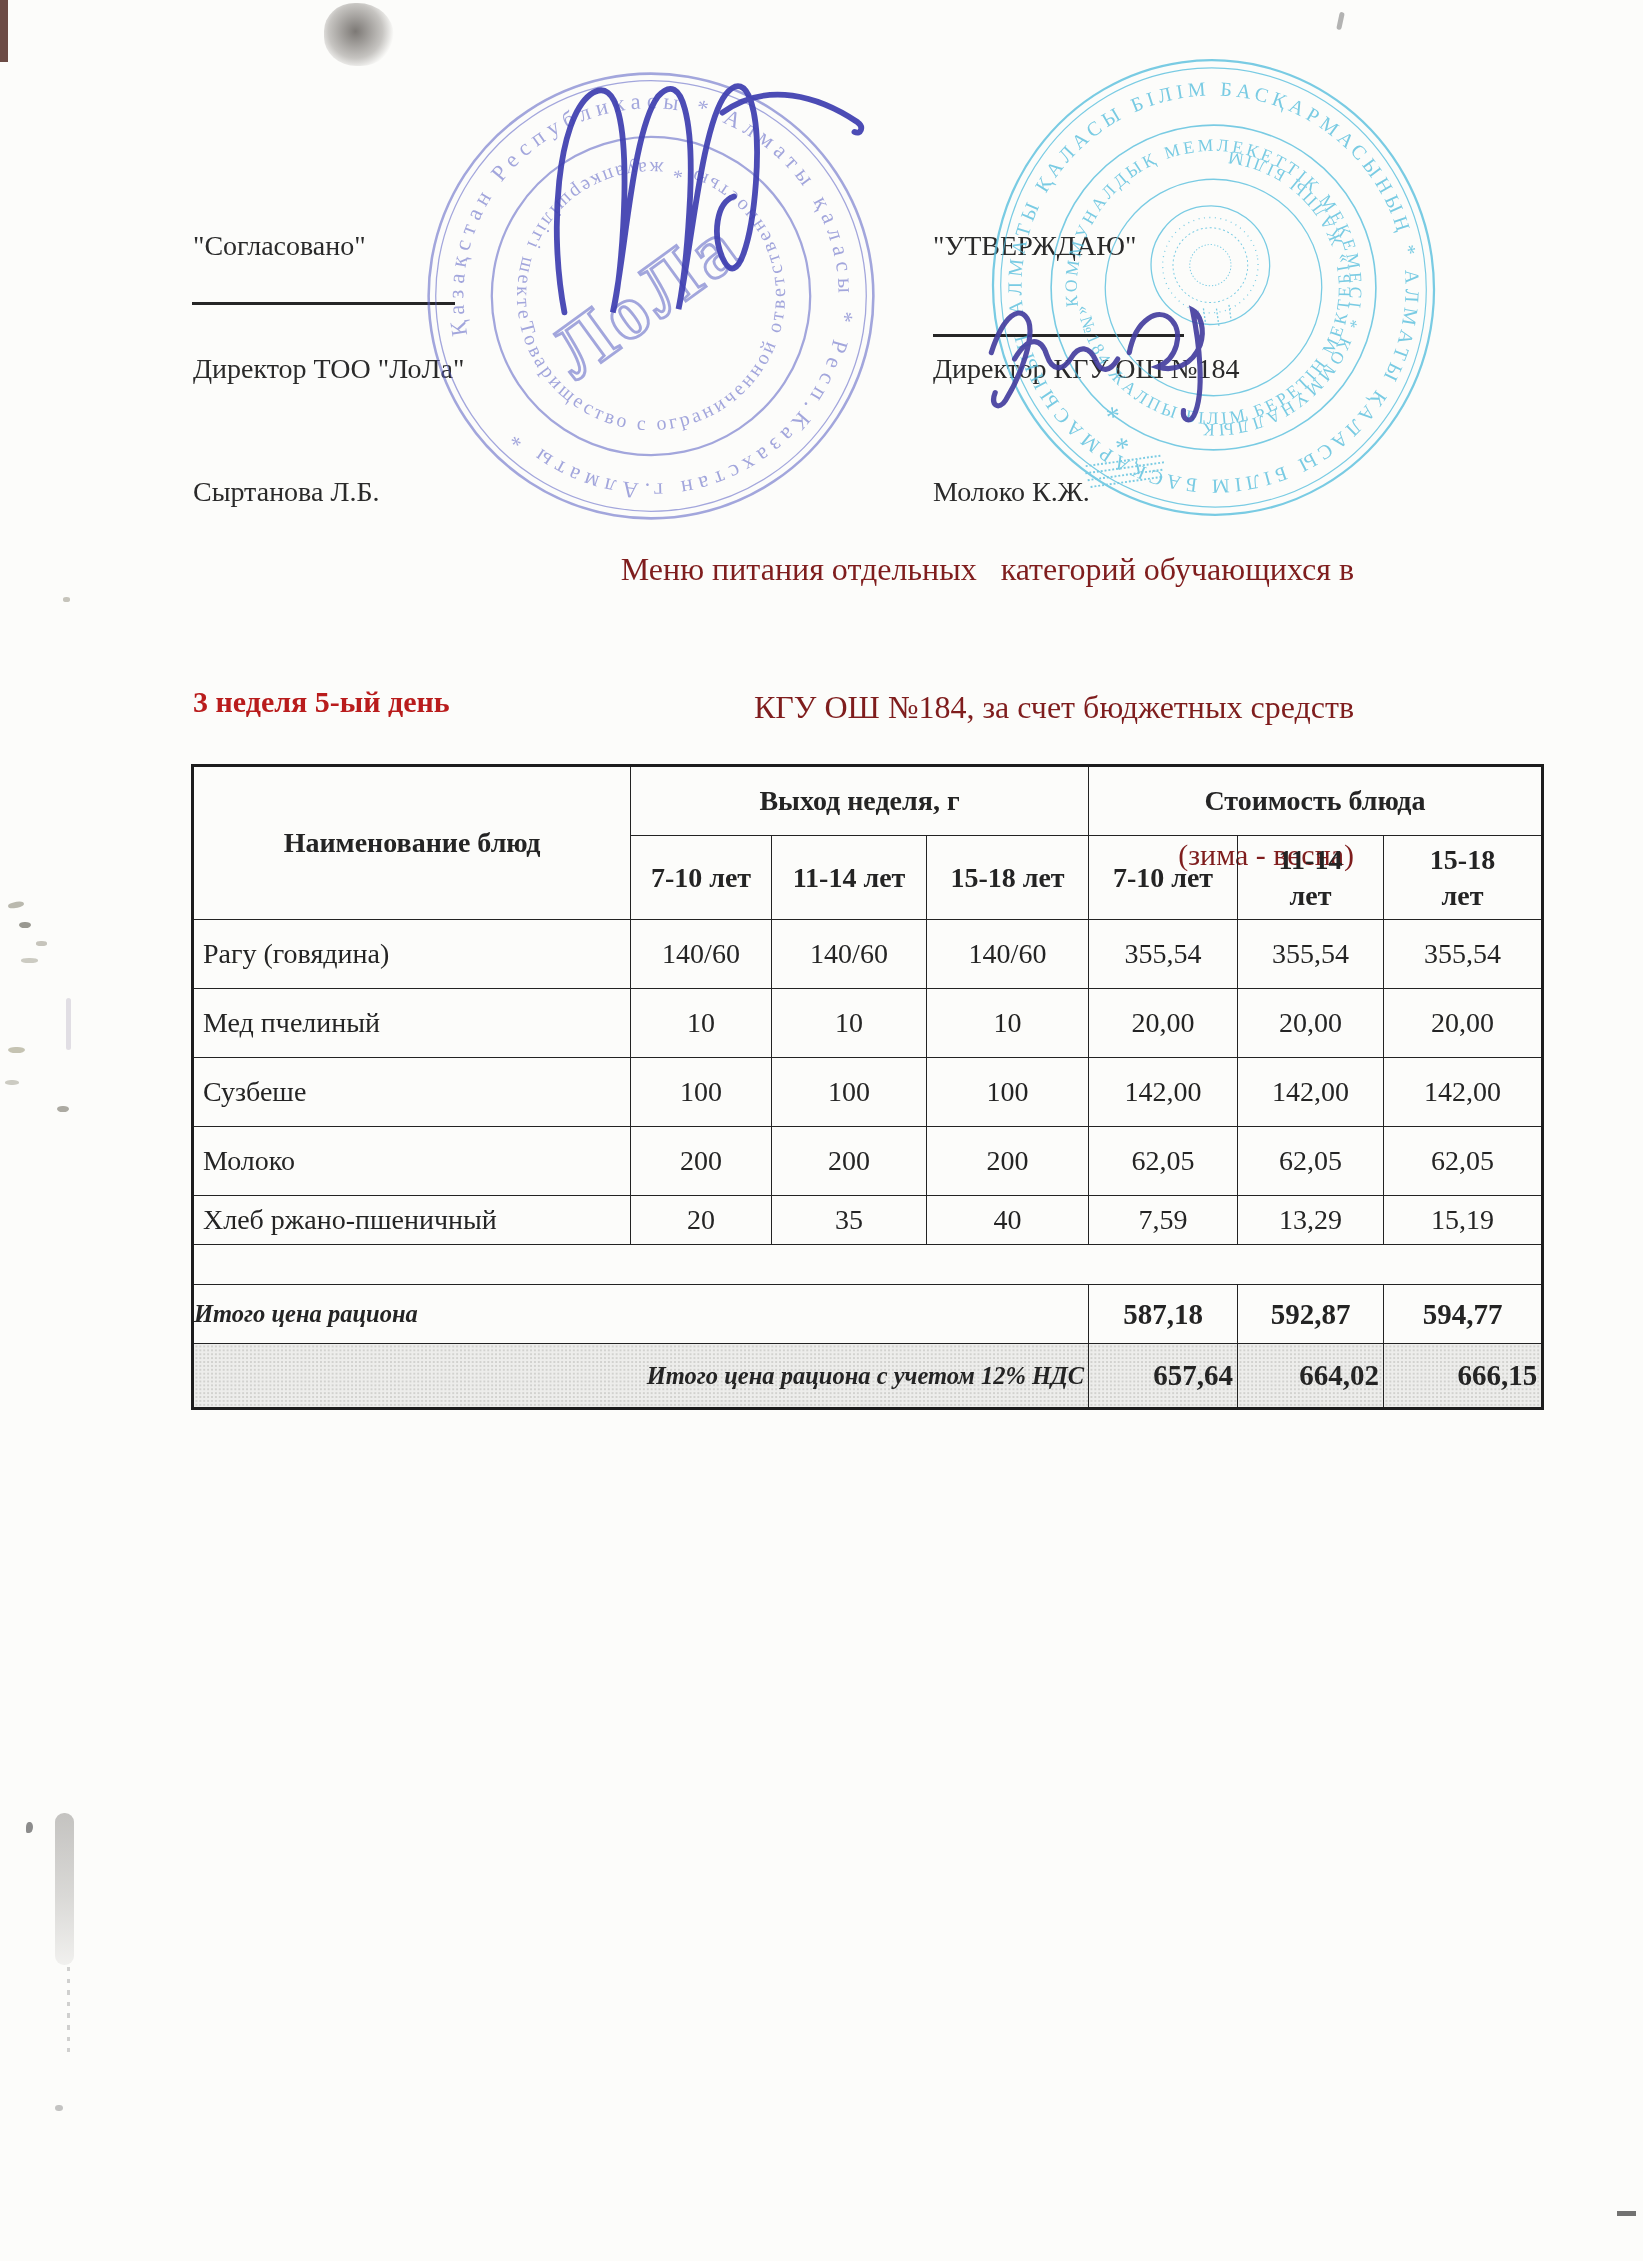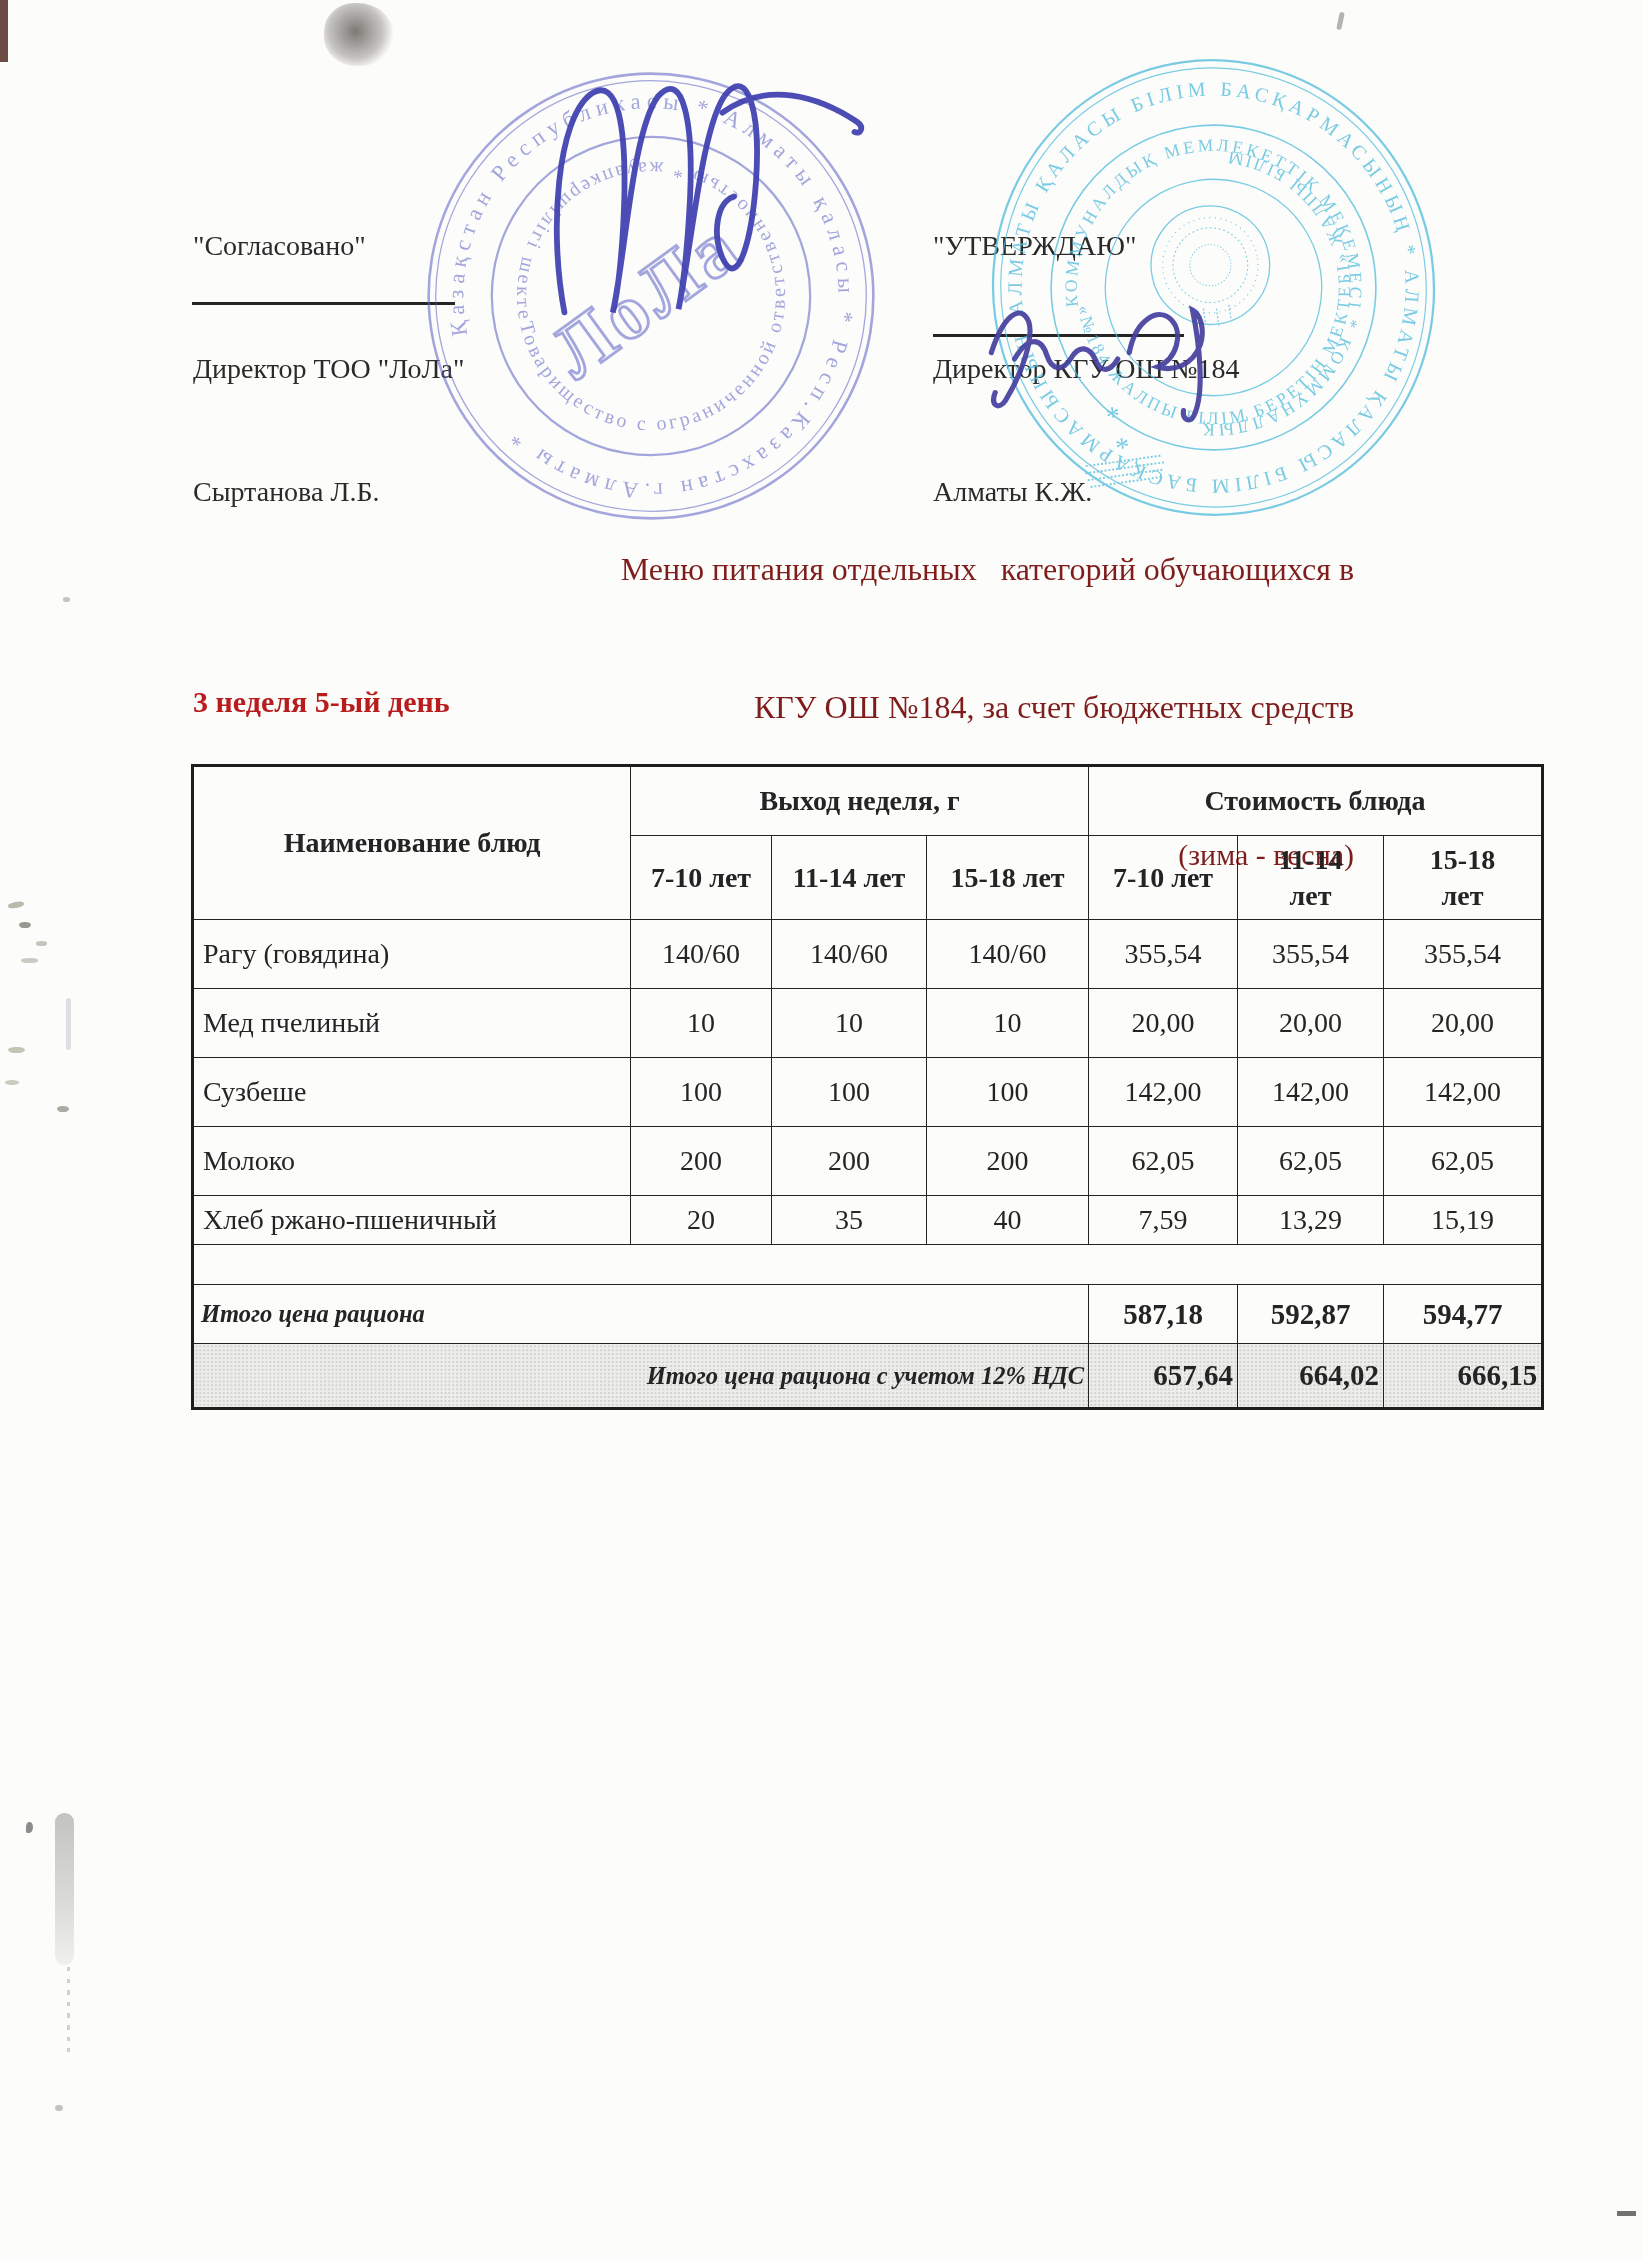--- a/index.html
+++ b/index.html
@@ -39,21 +39,21 @@
   .menu-table td.hdr{font-weight:bold;}
   .menu-table td.wrap{white-space:pre-line;line-height:36px;}
   tr.r-group td{height:68px;}
   tr.r-age td{height:83px;}
   tr.r-data td{height:68px;}
   tr.r-bread td{height:48px;}
   tr.r-spacer td{height:39px;}
   tr.r-total td{height:58px;}
   tr.r-vat td{height:63px;}
   td.total-label{
-    text-align:left;padding-left:7px;
+    text-align:left;padding-left:0;
     font-weight:bold;font-style:italic;font-size:24.5px;
   }
   td.total-val{font-weight:bold;font-size:29px;}
   tr.r-vat td{
     background-color:#ededeb;
     background-image:radial-gradient(#d2d2cf 0.8px, rgba(0,0,0,0) 0.8px);
     background-size:3.9px 3.9px;
     text-align:right;
   }
   
@@ -101,21 +101,21 @@
   <div class="approval approval-left">
     <div>"Согласовано"</div>
     <div>Директор ТОО "ЛоЛа"</div>
     <div>Сыртанова Л.Б.</div>
   </div>
   <div class="sign-line left"></div>
 
   <div class="approval approval-right">
     <div>"УТВЕРЖДАЮ"</div>
     <div>Директор КГУ ОШ №184</div>
-    <div>Алматы К.Ж.</div>
+    <div>Молоко К.Ж.</div>
   </div>
   <div class="sign-line right"></div>
 
   <svg class="stamp stamp-left" width="464" height="464" viewBox="0 0 720 720">
     <defs>
       <path id="l-outer" d="M 69,360 A 291,291 0 1 1 651,360 A 291,291 0 1 1 69,360"></path>
       <path id="l-inner" d="M 152,360 A 208,208 0 1 0 568,360 A 208,208 0 1 0 152,360"></path>
     </defs>
     <g opacity="0.55" transform="rotate(-12 360 360)">
       <circle cx="360" cy="360" r="345" fill="none" stroke="#5a60c4" stroke-width="4"></circle>

